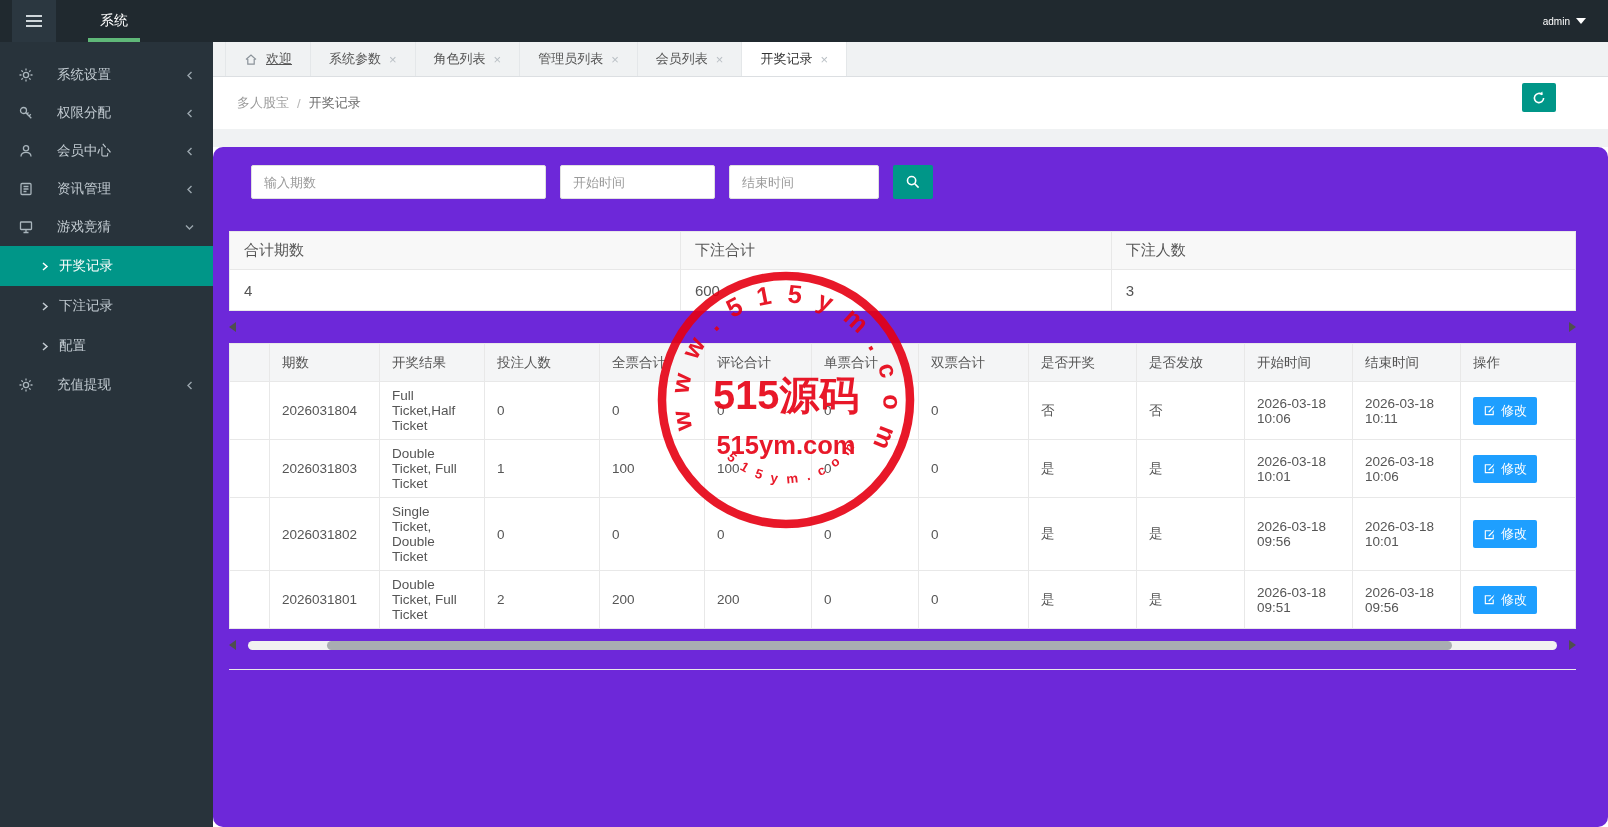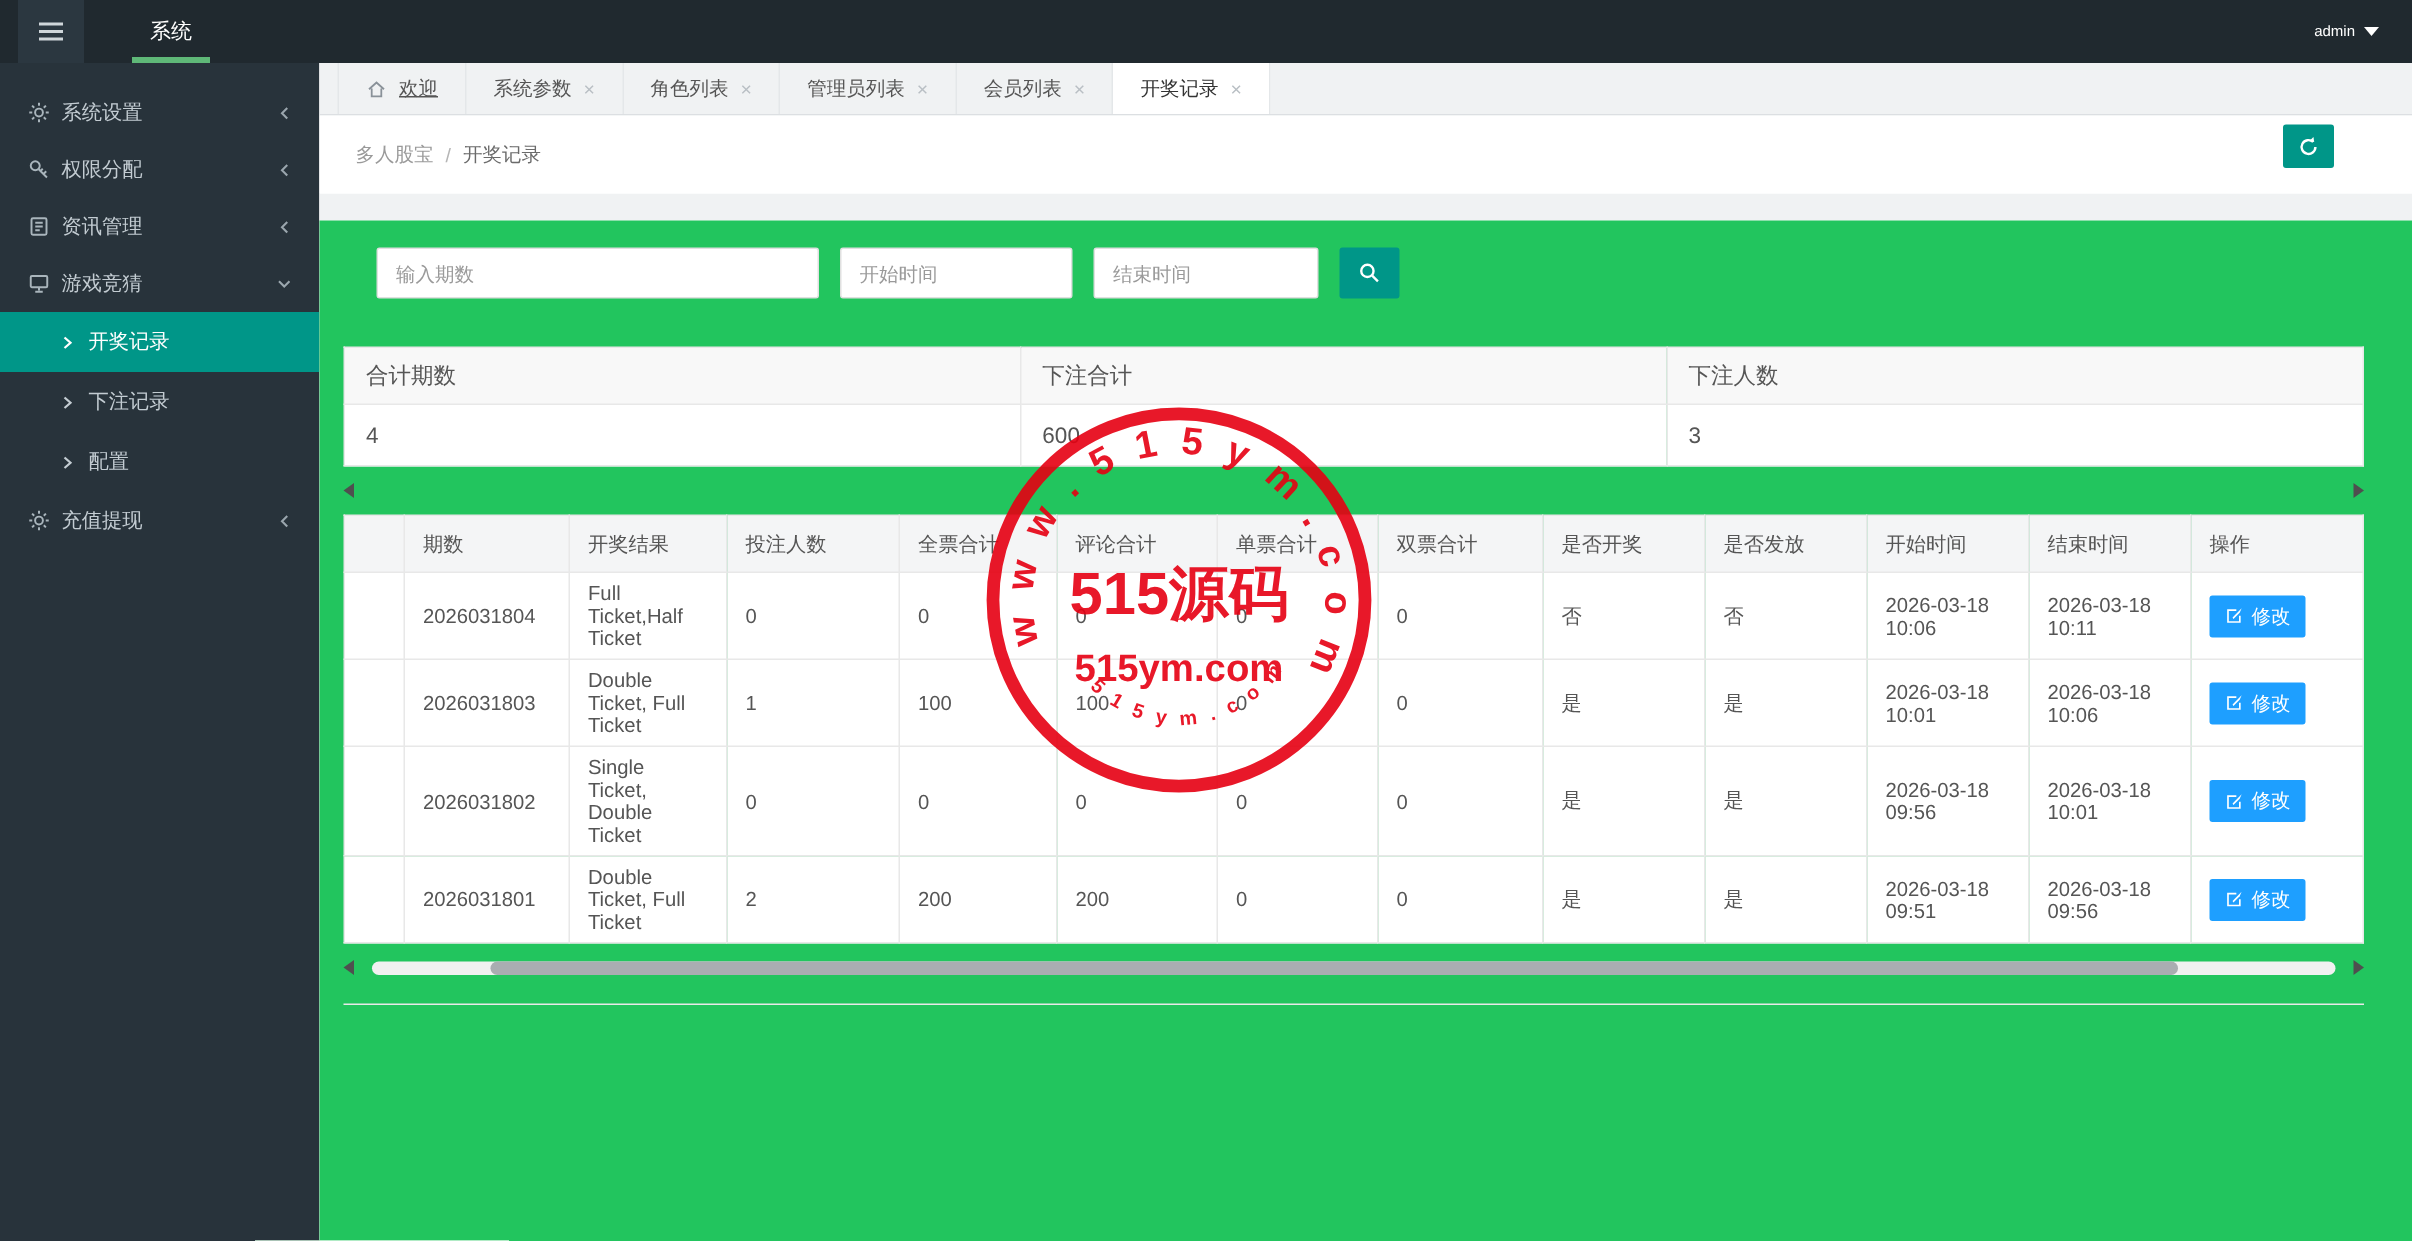--- a/index.html
+++ b/index.html
@@ -19,21 +19,21 @@
   .hdr-tab .greenbar { position:absolute; left:14px; right:14px; bottom:0; height:4px; background:#5FB878; }
   .hdr-user { margin-left:auto; margin-right:22px; display:flex; align-items:center; gap:6px; color:#fff; font-size:10px; cursor:pointer; }
   .caret-down { width:0; height:0; border-left:5px solid transparent; border-right:5px solid transparent; border-top:6px solid #fff; }
 
   
   .body-row { display:flex; height:785px; }
   .sidebar { width:213px; background:#28333b; flex-shrink:0; padding-top:14px; }
   .main { flex:1; display:flex; flex-direction:column; background:#fff; position:relative; }
 
   
-  .side-item { height:38px; display:flex; align-items:center; gap:7px; padding:0 18px; color:#c3ccd2; font-size:13.5px; cursor:pointer; }
+  .side-item { height:38px; display:flex; align-items:center; gap:23px; padding:0 18px; color:#c3ccd2; font-size:13.5px; cursor:pointer; }
   .side-item svg.mi { flex-shrink:0; stroke:#a9b5bc; }
   .side-item .lbl { flex:1; }
   .side-item svg.chev { stroke:#9aa6ad; }
   .submenu-item { height:40px; display:flex; align-items:center; gap:10px; padding:0 18px 0 40px; color:#c3ccd2; font-size:13.5px; cursor:pointer; }
   .submenu-item.active { background:#009688; color:#fff; }
   .submenu-item svg { stroke:currentColor; }
 
   
   .tabbar { height:35px; background:#f0f2f3; border-bottom:1px solid #dcdfe2; display:flex; align-items:stretch; padding-left:12px; }
   .tab { display:flex; align-items:center; gap:8px; padding:0 18px; font-size:13px; color:#555; border-right:1px solid #e4e7e9; cursor:pointer; white-space:nowrap; }
@@ -45,21 +45,21 @@
   
   .crumb-row { height:52px; background:#fff; display:flex; align-items:center; padding-left:24px; position:relative; }
   .crumb-row .parent { color:#9a9a9a; font-size:13px; }
   .crumb-row .sep { color:#b5b5b5; font-size:13px; margin:0 8px; }
   .crumb-row .current { color:#6b6b6b; font-size:13px; }
   .refresh-btn { position:absolute; right:52px; top:6px; width:34px; height:29px; background:#009688; border:none; border-radius:2px; cursor:pointer; display:flex; align-items:center; justify-content:center; }
 
   .gray-band { height:18px; background:#f0f2f3; }
 
   
-  .content { flex:1; background:#22c55e; padding:18px 32px 0 16px; }
+  .content { flex:1; background:#6d28d9; padding:18px 32px 0 16px;border-radius:10px; }
   .search-row { display:flex; align-items:center; gap:14px; margin-left:22px; }
   .search-row input { height:34px; border:1px solid #e0e0e0; border-radius:2px; padding:0 12px; font-size:13px; color:#666; outline:none; }
   .search-row input::placeholder { color:#9a9a9a; }
   .inp-period { width:295px; }
   .inp-start { width:155px; }
   .inp-end { width:150px; }
   .search-btn { width:40px; height:34px; background:#009688; border:none; border-radius:2px; cursor:pointer; display:flex; align-items:center; justify-content:center; }
 
   table { border-collapse:collapse; width:100%; }
   .summary-table { margin-top:32px; }
@@ -116,20 +116,30 @@
         <svg class="chev" width="10" height="11" viewBox="0 0 10 11" fill="none" stroke-width="1.4">
             <path d="M6.5 2 L3 5.5 L6.5 9"></path>
           </svg>
       </div>
       <div class="side-item">
         <svg class="mi" width="16" height="16" viewBox="0 0 16 16" fill="none" stroke-width="1.3">
             <circle cx="5.5" cy="5.5" r="3"></circle>
             <path d="M7.8 7.8l5.5 5.5M11 11l1.8-1.8M9 9l1.5-1.5"></path>
           </svg>
         <span class="lbl">权限分配</span>
+        <svg class="chev" width="10" height="11" viewBox="0 0 10 11" fill="none" stroke-width="1.4">
+            <path d="M6.5 2 L3 5.5 L6.5 9"></path>
+          </svg>
+      </div>
+      <div class="side-item">
+        <svg class="mi" width="16" height="16" viewBox="0 0 16 16" fill="none" stroke-width="1.3">
+            <circle cx="8" cy="5.3" r="2.6"></circle>
+            <path d="M3 13.5c0-2.8 2.2-4.2 5-4.2s5 1.4 5 4.2"></path>
+          </svg>
+        <span class="lbl">会员中心</span>
         <svg class="chev" width="10" height="11" viewBox="0 0 10 11" fill="none" stroke-width="1.4">
             <path d="M6.5 2 L3 5.5 L6.5 9"></path>
           </svg>
       </div>
       <div class="side-item">
         <svg class="mi" width="16" height="16" viewBox="0 0 16 16" fill="none" stroke-width="1.3">
             <rect x="3" y="2.5" width="10" height="11" rx="1"></rect>
             <path d="M5.5 5.5h5M5.5 8h5M5.5 10.5h3"></path>
           </svg>
         <span class="lbl">资讯管理</span>

